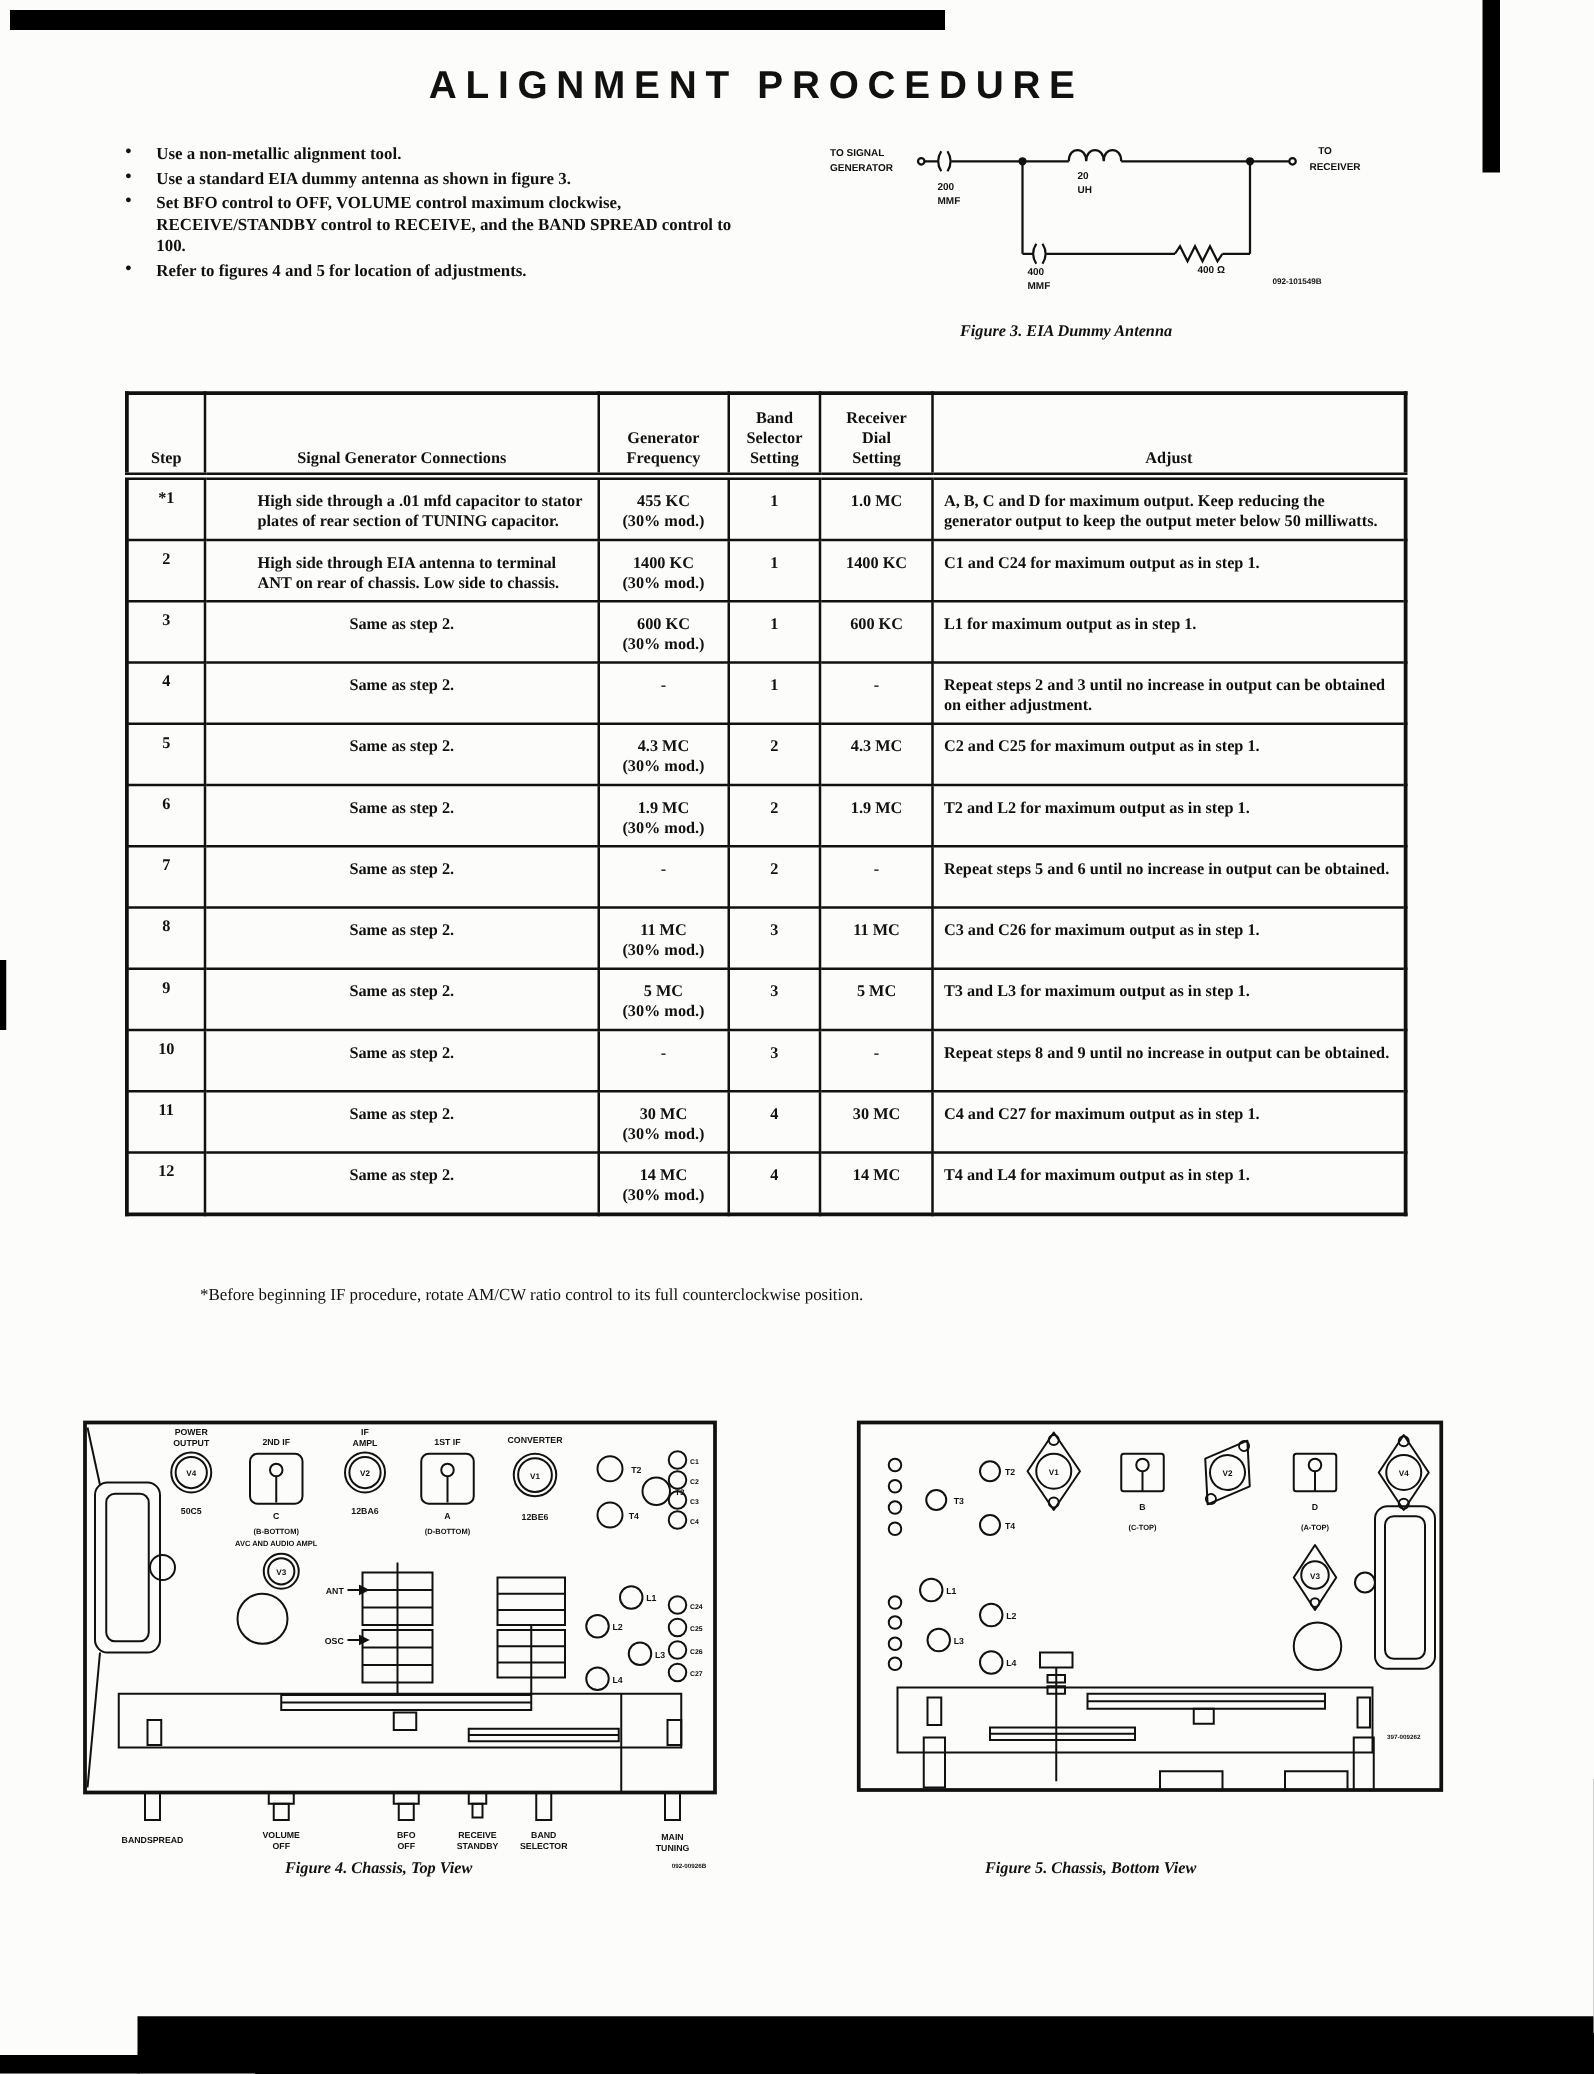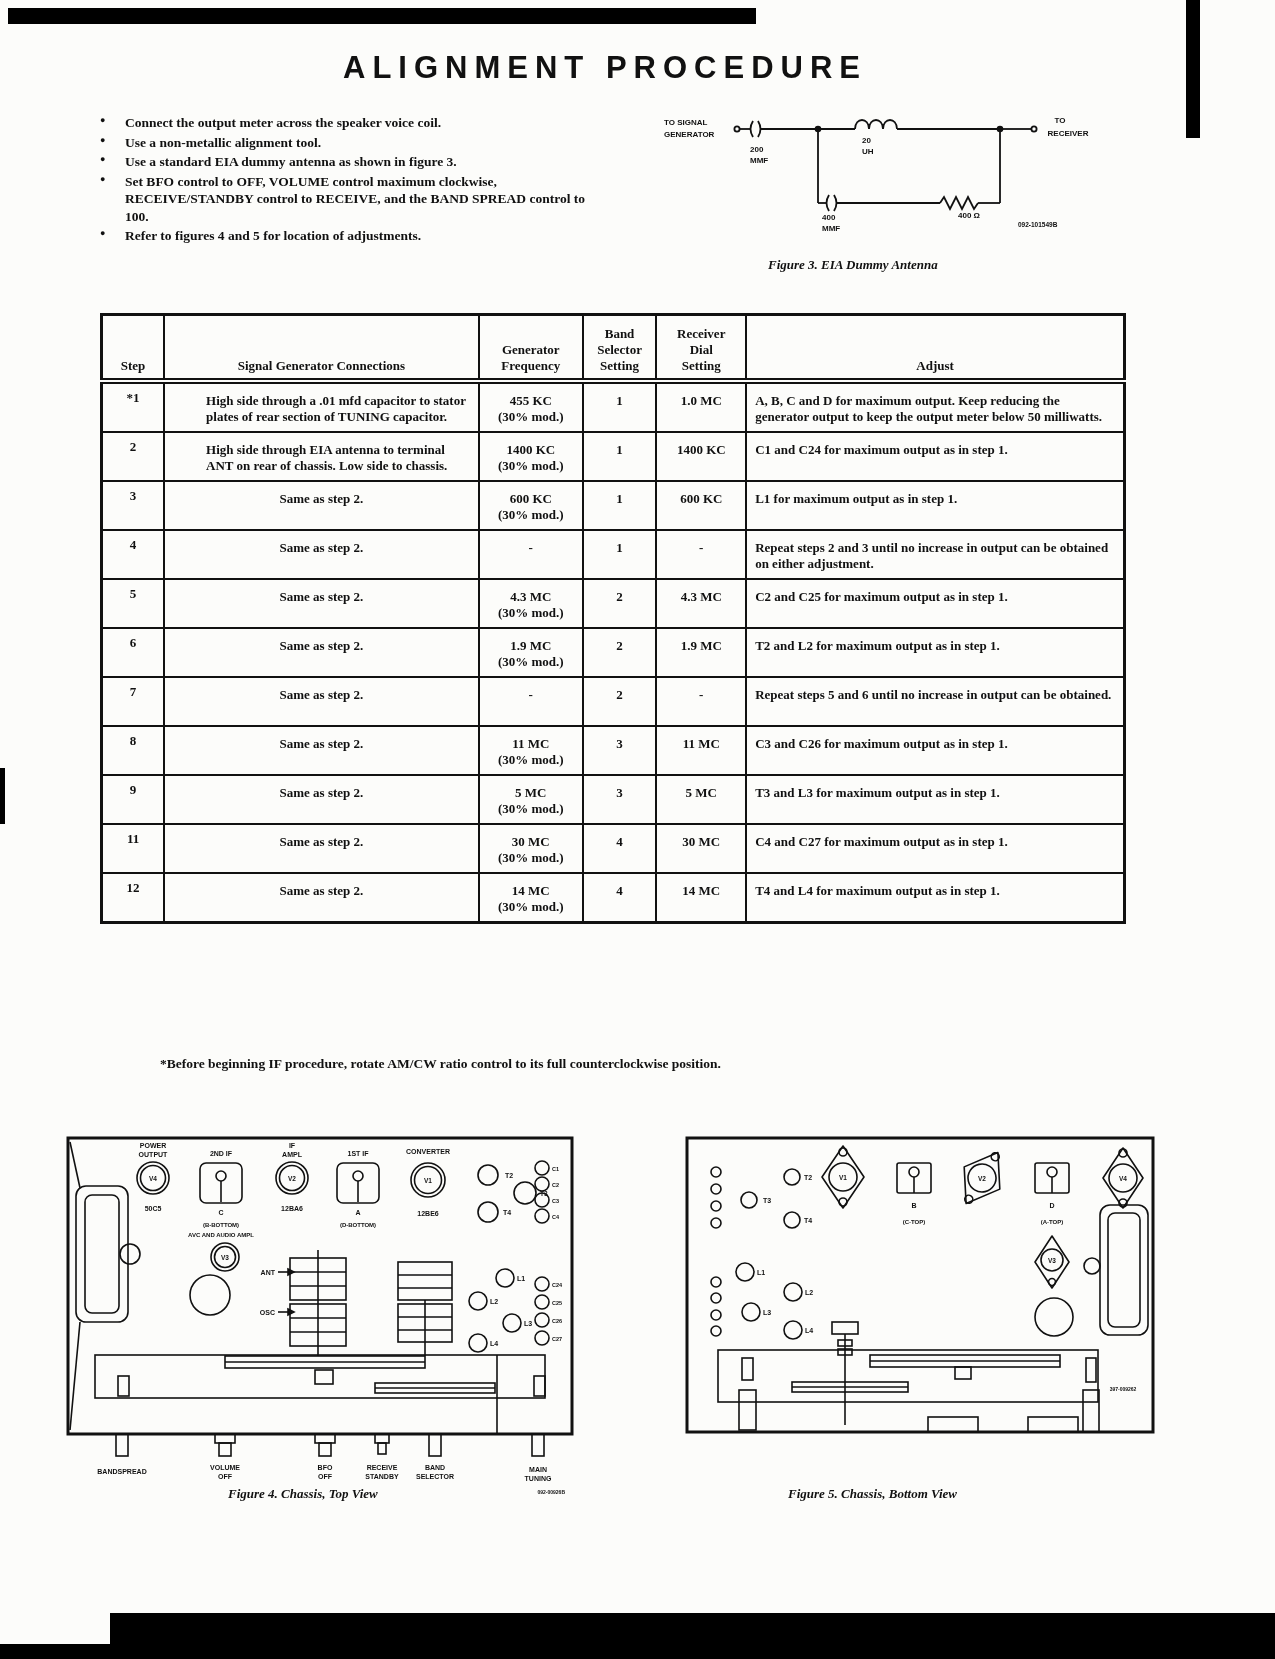--- a/index.html
+++ b/index.html
@@ -20,37 +20,36 @@
         font-family:"Liberation Serif",serif;}
   th,td{border:2px solid #111;padding:6px 8px;}
   th{white-space:pre-line;vertical-align:bottom;text-align:center;height:52px;
      border-bottom:6px double #111;font-size:13px;padding-bottom:4px;}
   td{vertical-align:top;height:32px;}
   .c-step{text-align:center;}
   .c-conn{text-align:center;padding-top:9px;}
   .c-conn.left{text-align:left;padding-left:41px;}
   .c-freq,.c-band,.c-dial{text-align:center;padding-top:9px;}
   .c-adj{text-align:left;padding-top:9px;font-family:Liberation Serif, serif;}
-  .footnote{position:absolute;left:160px;top:1056px;font-size:13.5px;font-weight:bold;text-align:center;}
+  .footnote{position:absolute;left:160px;top:1028px;font-size:13.5px;font-weight:normal;text-align:center;}
 </style>
 </head>
 <body>
 
 <div class="page">
 
   <div class="scan" style="left:8px;top:8px;width:748px;height:16px;"></div>
   <div class="scan" style="left:1186px;top:0;width:14px;height:138px;"></div>
   <div class="scan" style="left:0;top:768px;width:5px;height:56px;"></div>
   <div class="scan" style="left:110px;top:1613px;width:1165px;height:46px;"></div>
   <div class="scan" style="left:0;top:1644px;width:112px;height:15px;"></div>
 
   <div class="title">ALIGNMENT PROCEDURE</div>
 
   <ul class="bullets">
-      <li>Connect the output meter across the speaker voice coil.</li>
       <li>Use a non-metallic alignment tool.</li>
       <li>Use a standard EIA dummy antenna as shown in figure 3.</li>
       <li>Set BFO control to OFF, VOLUME control maximum clockwise, RECEIVE/STANDBY control to RECEIVE, and the BAND SPREAD control to 100.</li>
       <li>Refer to figures 4 and 5 for location of adjustments.</li>
     </ul>
 
   <svg style="left:640px;top:103px;" width="470" height="160" viewBox="0 0 470 160">
     <g stroke="#111" stroke-width="1.8" fill="none">
       <circle cx="97" cy="26" r="2.6"></circle>
       <line x1="100" y1="26" x2="110" y2="26"></line>
@@ -204,20 +203,30 @@
           <tr>
             <td class="c-step">9</td>
             <td class="c-conn">Same as step 2.</td>
             <td class="c-freq">
               <div>5 MC</div>
               <div>(30% mod.)</div>
             </td>
             <td class="c-band">3</td>
             <td class="c-dial">5 MC</td>
             <td class="c-adj">T3 and L3 for maximum output as in step 1.</td>
+          </tr>
+          <tr>
+            <td class="c-step">10</td>
+            <td class="c-conn">Same as step 2.</td>
+            <td class="c-freq">
+              <div>-</div>
+            </td>
+            <td class="c-band">3</td>
+            <td class="c-dial">-</td>
+            <td class="c-adj">Repeat steps 8 and 9 until no increase in output can be obtained.</td>
           </tr>
           <tr>
             <td class="c-step">11</td>
             <td class="c-conn">Same as step 2.</td>
             <td class="c-freq">
               <div>30 MC</div>
               <div>(30% mod.)</div>
             </td>
             <td class="c-band">4</td>
             <td class="c-dial">30 MC</td>

